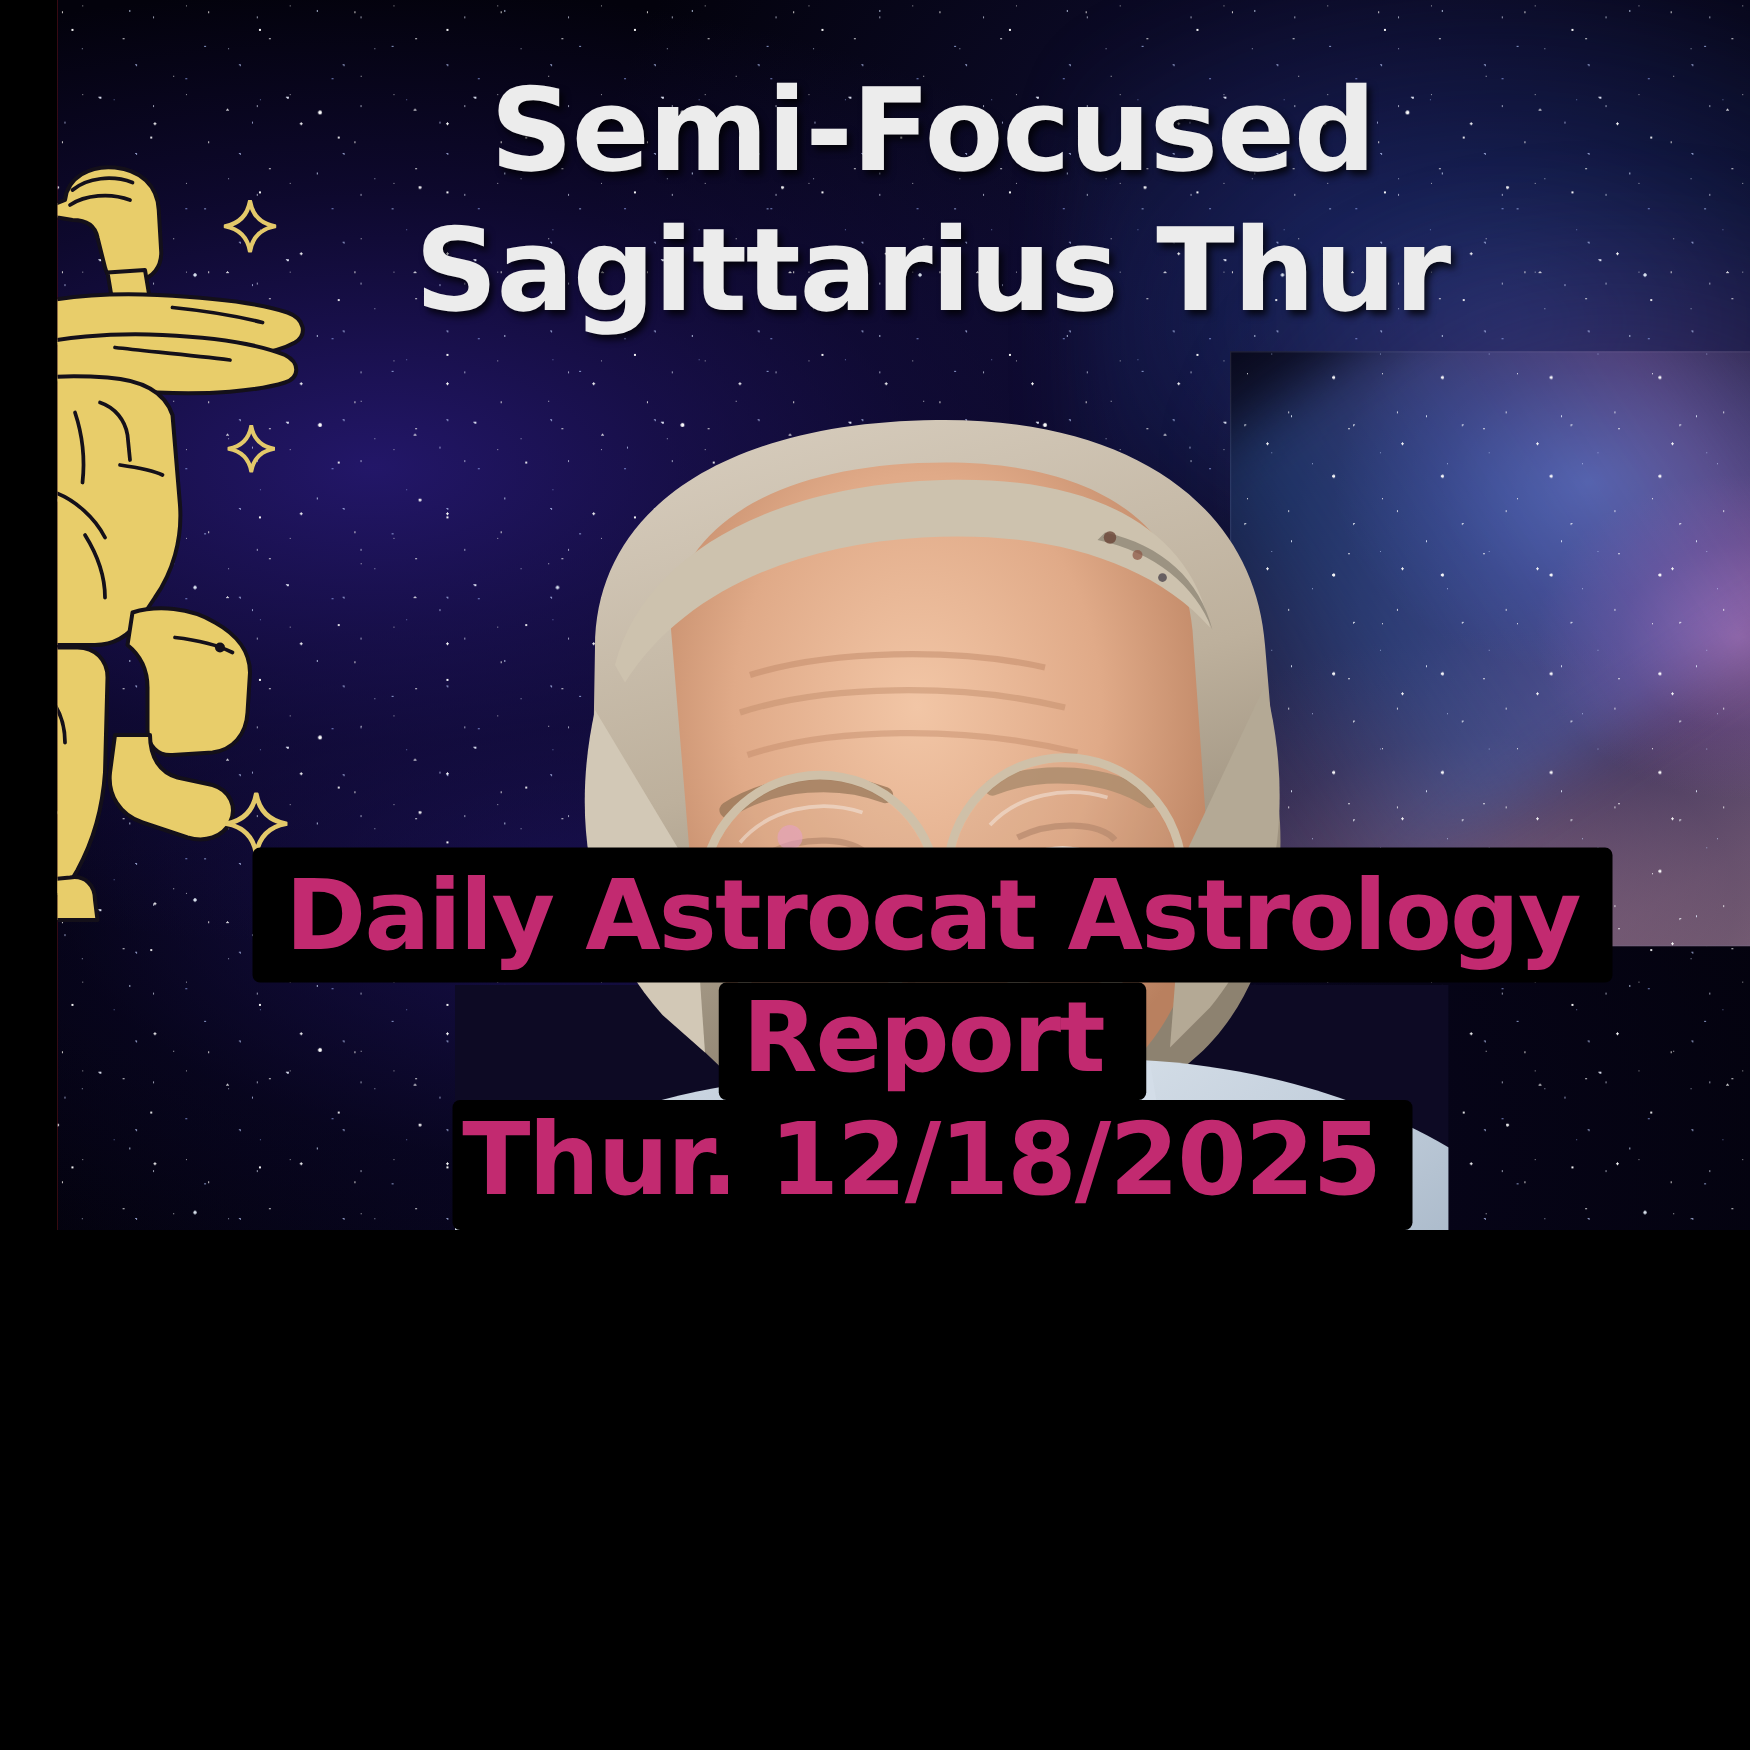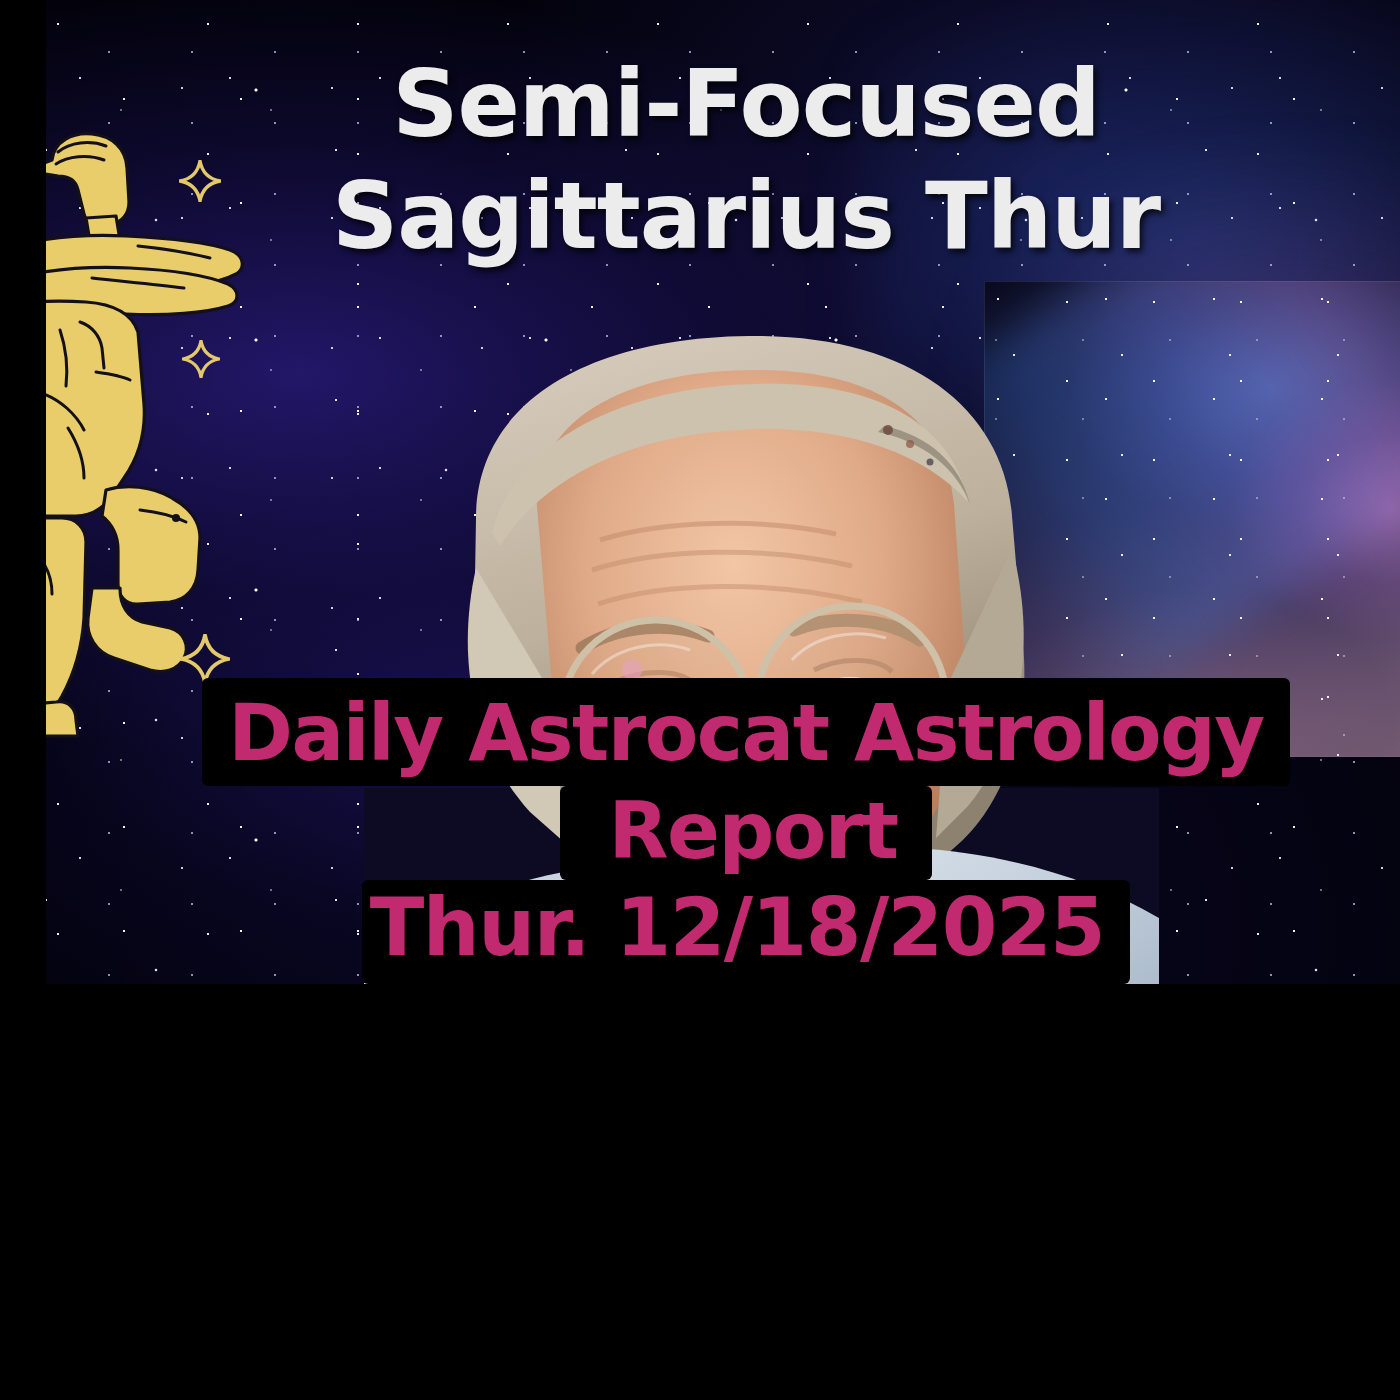--- a/index.html
+++ b/index.html
@@ -199,21 +199,21 @@
     color: #c22a70;
     font-family: "DejaVu Sans", sans-serif;
     font-weight: bold;
     font-size: 78px;
     line-height: 1.0;
     letter-spacing: -1.5px;
     white-space: nowrap;
     text-shadow: 2px 3px 5px rgba(0,0,0,0.85);
   }
   .cap-r1 { padding: 16px 26px 14px 26px; }
-  .cap-r2 { padding: 6px 34px 10px 48px; margin-top: 0px; }
+  .cap-r2 { padding: 6px 34px 10px 19px; margin-top: 0px; }
   .cap-r3 { padding: 8px 26px 16px 8px; margin-top: 0px; font-size: 80px; }
 </style>
 </head>
 <body>
 
 <div id="canvas">
 
   <div class="space-bg"></div>
   <div class="nebula-blue"></div>
   <div class="nebula-purple"></div>

